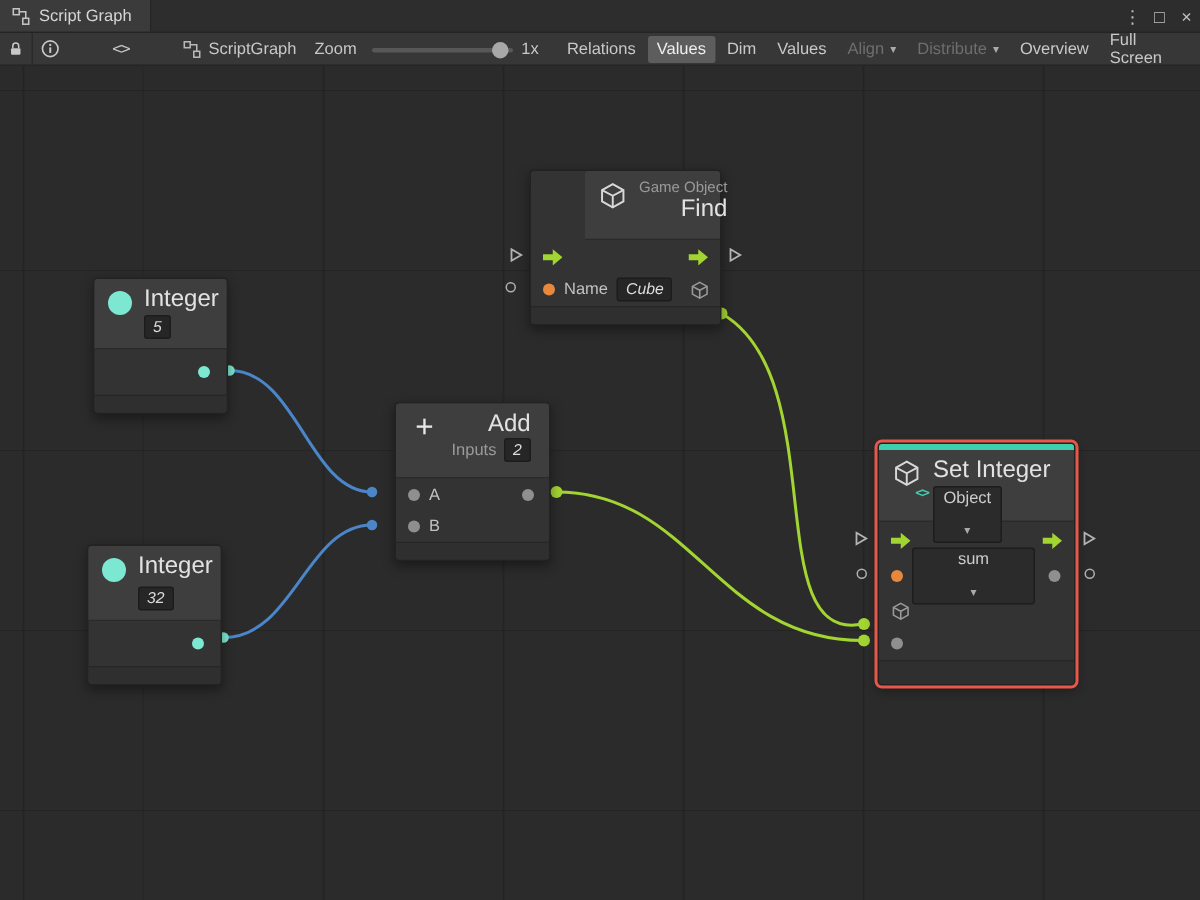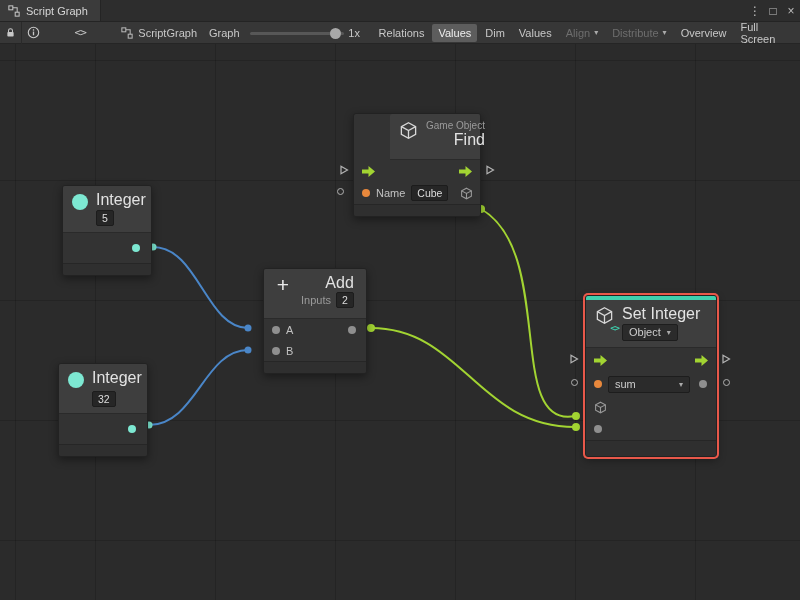--- a/index.html
+++ b/index.html
@@ -41,22 +41,22 @@
   .node.selected { box-shadow:0 0 0 2px #e8584a, 0 3px 8px rgba(0,0,0,0.4); }
   .nhead { background:#3e3e3e; border-bottom:1px solid #2a2a2a; border-radius:2px 2px 0 0; display:flex; gap:8px; padding:6px 9px; align-items:flex-start; }
   .ntitle { font-size:16px; color:#e2e2e2; line-height:15px; white-space:nowrap;text-align:right; }
   .ncat { font-size:10px; color:#9a9a9a; line-height:12px; white-space:nowrap; }
   .nfoot { height:12px; background:#2f2f2f; border-top:1px solid #262626; border-radius:0 0 2px 2px; }
   .prow { position:relative; display:flex; align-items:center; gap:6px; padding:0 8px; }
   .plabel { font-size:11px; color:#c2c2c2; }
   .dot { width:8px; height:8px; border-radius:50%; flex:none; }
   .dot.gray { background:#8f8f8f; } .dot.cyan { background:#7de8d2; }
   .dot.orange { background:#e8883c; }
-  .chip { background:#262626; border:1px solid #1c1c1c; border-radius:2px; color:#dcdcdc; font-size:10.5px; padding:0 5px; line-height:14px; min-width:15px; display:inline-block; }
-  .dropdown { background:#2b2b2b; border:1px solid #1d1d1d; border-radius:2px; color:#cccccc; font-size:11px; padding:0 6px; line-height:15px; display:inline-flex; align-items:center; gap:6px; }
+  .chip { background:#262626; border:1px solid #1c1c1c; border-radius:2px; color:#dcdcdc; font-size:10.5px; padding:0 5px; line-height:14px; min-width:15px; display:inline-block;font-style:italic; }
+  .dropdown { background:#2b2b2b; border:1px solid #1d1d1d; border-radius:2px; color:#cccccc; font-size:11px; padding:0 6px; line-height:15px; display:inline-flex; align-items:center; gap:6px;flex-direction:column; }
   .caret { font-size:8px; color:#aaaaaa; }
   .circle-icon { width:16px; height:16px; border-radius:50%; background:#7de8d2; margin-top:2px; flex:none; }
   .plus-icon { font-size:21px; color:#e8e8e8; line-height:20px; width:20px; text-align:center; flex:none; }
   .teal-strip { height:4px; background:#3ecfae; border-radius:2px 2px 0 0; }
   .sv-icon { position:relative; flex:none; }
   .sv-icon .sv-code { position:absolute; right:-5px; bottom:-4px; color:#3ecfae; font-size:9px; font-weight:bold; letter-spacing:-1px; font-family:"DejaVu Sans Mono",monospace; }
 
   
   .marker { position:absolute; z-index:4; }
   .ocircle { width:7px; height:7px; border:1.4px solid #b0b0b0; border-radius:50%; background:transparent; }
@@ -105,21 +105,21 @@
     <div class="tl-label">
       <svg viewBox="0 0 14 14" width="12" height="12">
           <g fill="none" stroke="#b8b8b8" stroke-width="1.2">
             <rect x="1" y="1" width="4.6" height="4.6"></rect>
             <rect x="8.4" y="8.4" width="4.6" height="4.6"></rect>
             <path d="M5.6 3.3h5.1v5.1"></path>
           </g>
         </svg>
       <span>ScriptGraph</span>
     </div>
-    <div class="tl-label">Graph</div>
+    <div class="tl-label">Zoom</div>
     <div id="zoom-slider">
       <div class="track"></div>
       <div class="handle"></div>
     </div>
     <div class="tl-label">1x</div>
     <div style="width:6px"></div>
     <div class="tbtn">
         <span>Relations</span>
       </div>
     <div class="tbtn active">

